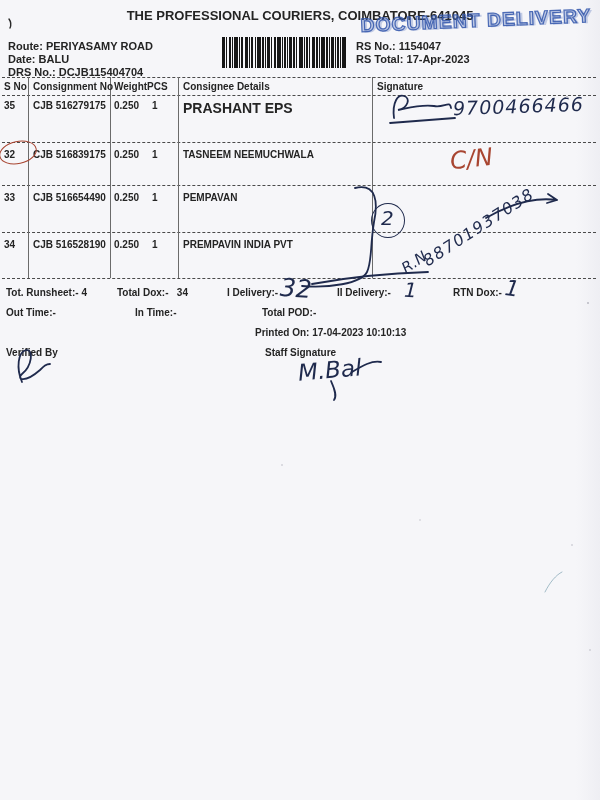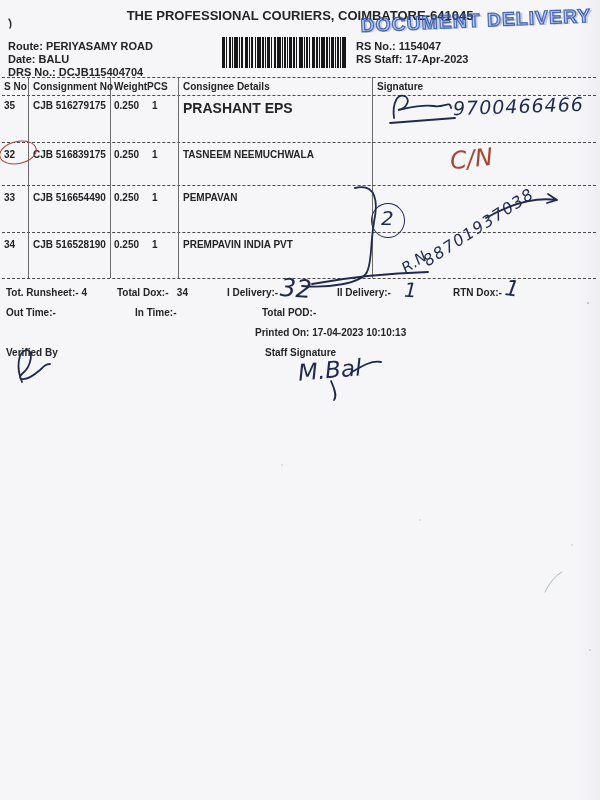--- a/index.html
+++ b/index.html
@@ -94,21 +94,21 @@
         <rect x="107" y="0" width="1" height="31"></rect>
         <rect x="109" y="0" width="3" height="31"></rect>
         <rect x="113" y="0" width="1" height="31"></rect>
         <rect x="115" y="0" width="2" height="31"></rect>
         <rect x="118" y="0" width="1" height="31"></rect>
         <rect x="120" y="0" width="4" height="31"></rect>
     </g>
   </svg>
 
   <div class="doc" style="top:40px;left:356px;font-size:11px"><span>RS No.:</span> <span>1154047</span></div>
-  <div class="doc" style="top:53px;left:356px;font-size:11px"><span>RS Staff:</span> <span>17-Apr-2023</span></div>
+  <div class="doc" style="top:53px;left:356px;font-size:11px"><span>RS Total:</span> <span>17-Apr-2023</span></div>
 
   <div class="dl" style="top:77px"></div>
   <div class="dl" style="top:95px"></div>
   <div class="dl" style="top:142px"></div>
   <div class="dl" style="top:185px"></div>
   <div class="dl" style="top:232px"></div>
   <div class="dl" style="top:278px"></div>
   <div class="vl" style="left:28px"></div>
   <div class="vl" style="left:110px"></div>
   <div class="vl" style="left:178px"></div>

